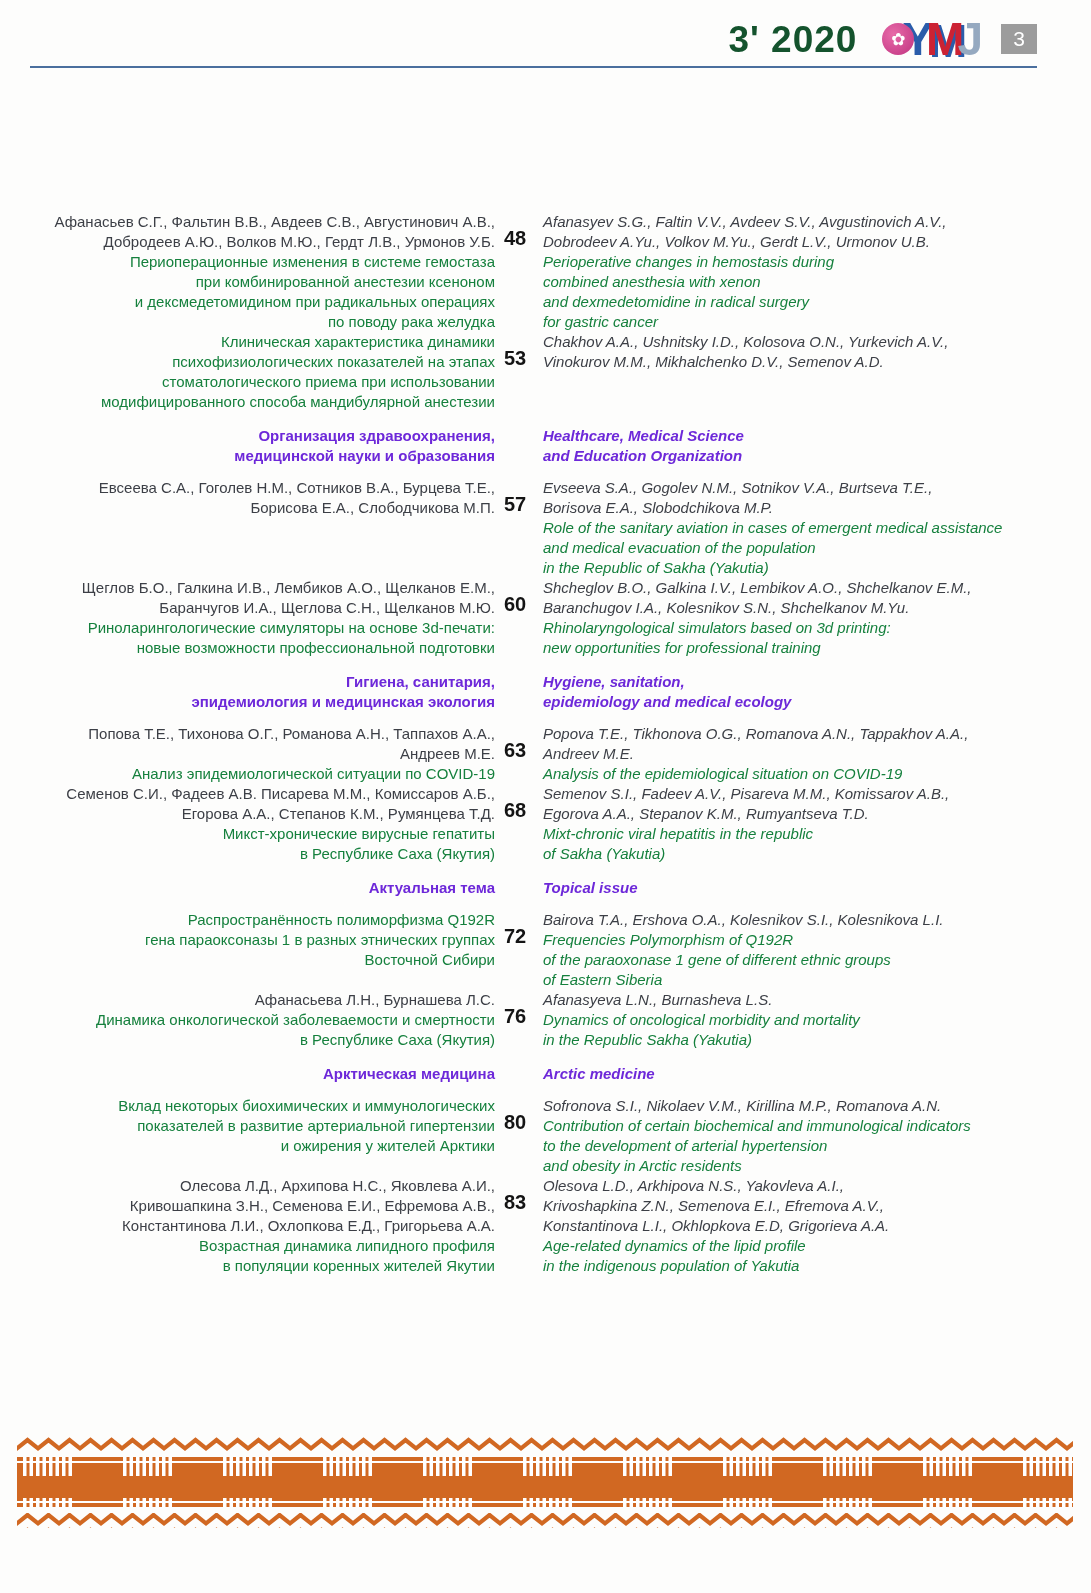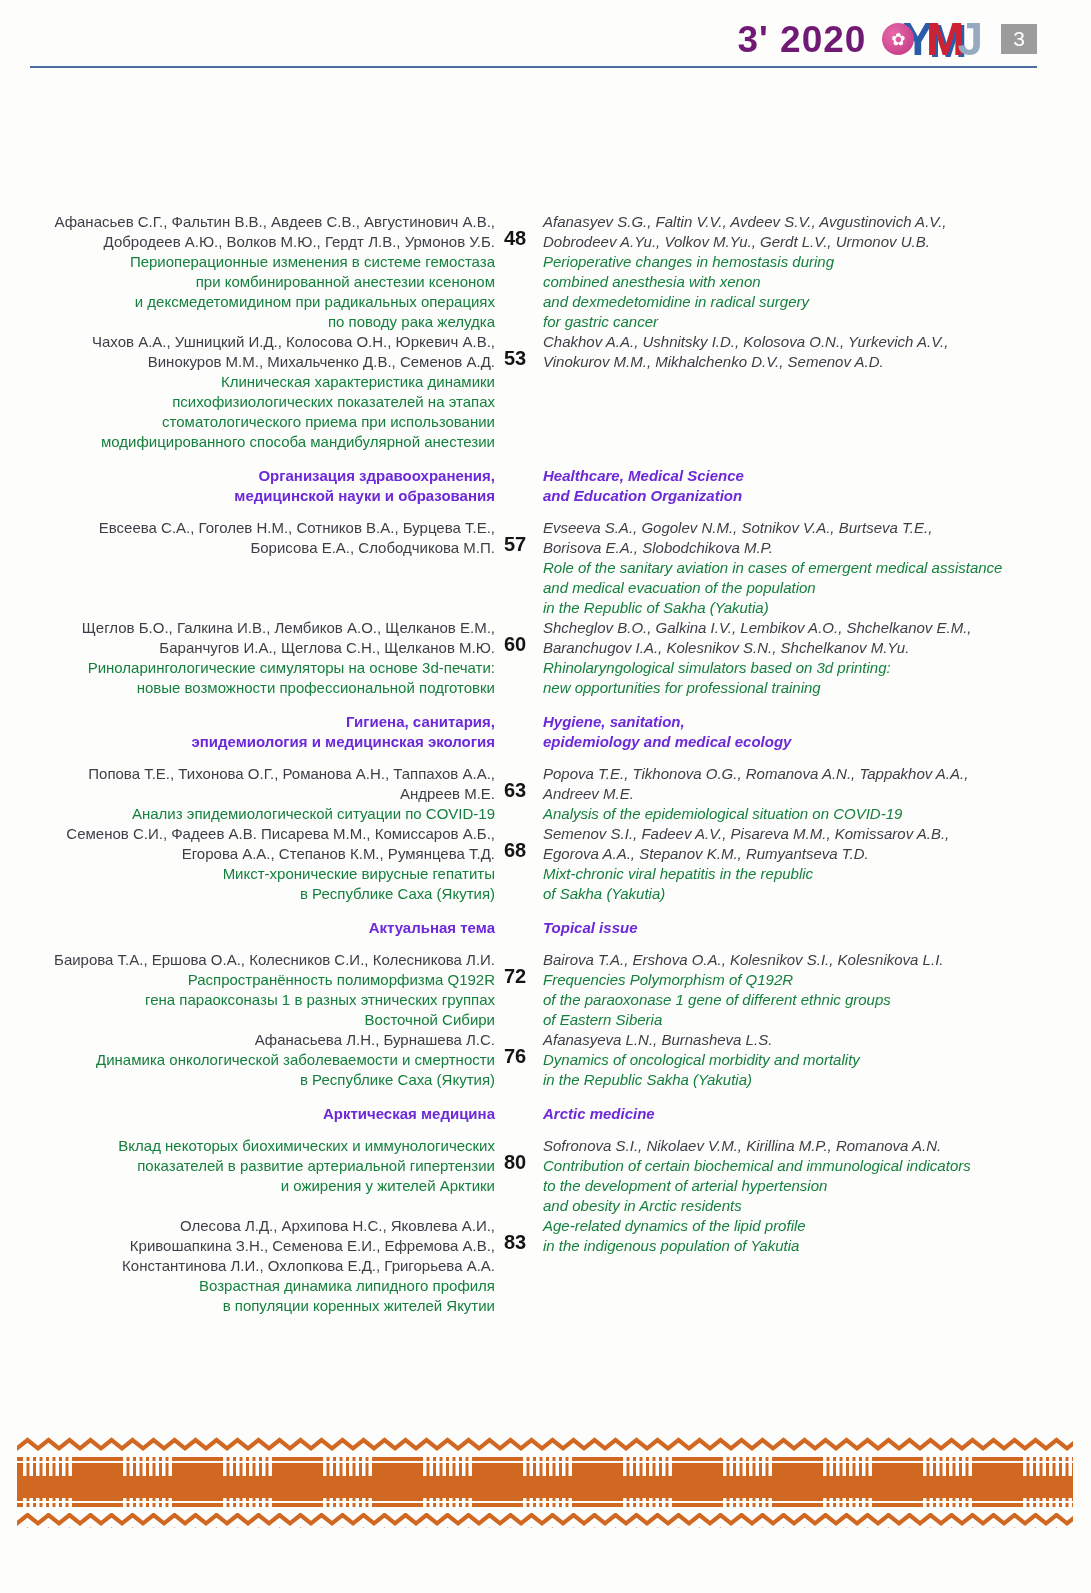--- a/index.html
+++ b/index.html
@@ -13,22 +13,22 @@
     overflow:hidden;
   }
   .page { position:absolute; inset:0; }
 
   
   .header {
     position:absolute; top:16px; left:30px; width:1007px;
     display:flex; align-items:center; justify-content:flex-end;
   }
   .issue {
-    color:#701a75; font-size:37px; font-weight:bold; letter-spacing:1px;
-    margin-right:16px; line-height:1;
+    color:#14532d; font-size:37px; font-weight:bold; letter-spacing:1px;
+    margin-right:25px; line-height:1;
   }
   .logo { display:flex; align-items:center; position:relative; }
   .logo-flower {
     width:32px; height:32px; border-radius:50%;
     background:radial-gradient(circle at 35% 35%, #e76aa8, #c03380);
     color:#fff; display:inline-flex; align-items:center; justify-content:center;
     font-size:17px; margin-right:-12px; position:relative; z-index:2;
   }
   .logo-letter { font-size:46px; font-weight:bold; line-height:1; }
   .logo-letter.y { color:#2a5caa; margin-right:-7px; }
@@ -101,22 +101,20 @@
 Dobrodeev A.Yu., Volkov M.Yu., Gerdt L.V., Urmonov U.B.</div>
         <div class="title">Perioperative changes in hemostasis during
 combined anesthesia with xenon
 and dexmedetomidine in radical surgery
 for gastric cancer</div>
       </div>
     </div>
 
     <div class="row entry">
       <div class="col ru">
-        <div class="authors">Чахов А.А., Ушницкий И.Д., Колосова О.Н., Юркевич А.В.,
-Винокуров М.М., Михальченко Д.В., Семенов А.Д.</div>
         <div class="title">Клиническая характеристика динамики
 психофизиологических показателей на этапах
 стоматологического приема при использовании
 модифицированного способа мандибулярной анестезии</div>
       </div>
       <div class="col num">53</div>
       <div class="col en">
         <div class="authors">Chakhov A.A., Ushnitsky I.D., Kolosova O.N., Yurkevich A.V.,
 Vinokurov M.M., Mikhalchenko D.V., Semenov A.D.</div>
       </div>
@@ -200,21 +198,20 @@
     </div>
 
     <div class="row section">
       <div class="col ru sec">Актуальная тема</div>
       <div class="col num"></div>
       <div class="col en sec">Topical issue</div>
     </div>
 
     <div class="row entry">
       <div class="col ru">
-        <div class="authors">Баирова Т.А., Ершова О.А., Колесников С.И., Колесникова Л.И.</div>
         <div class="title">Распространённость полиморфизма Q192R
 гена параоксоназы 1 в разных этнических группах
 Восточной Сибири</div>
       </div>
       <div class="col num">72</div>
       <div class="col en">
         <div class="authors">Bairova T.A., Ershova O.A., Kolesnikov S.I., Kolesnikova L.I.</div>
         <div class="title">Frequencies Polymorphism of Q192R
 of the paraoxonase 1 gene of different ethnic groups
 of Eastern Siberia</div>
@@ -259,20 +256,23 @@
     <div class="row entry">
       <div class="col ru">
         <div class="authors">Олесова Л.Д., Архипова Н.С., Яковлева А.И.,
 Кривошапкина З.Н., Семенова Е.И., Ефремова А.В.,
 Константинова Л.И., Охлопкова Е.Д., Григорьева А.А.</div>
         <div class="title">Возрастная динамика липидного профиля
 в популяции коренных жителей Якутии</div>
       </div>
       <div class="col num">83</div>
       <div class="col en">
+        <div class="authors">Olesova L.D., Arkhipova N.S., Yakovleva A.I.,
+Krivoshapkina Z.N., Semenova E.I., Efremova A.V.,
+Konstantinova L.I., Okhlopkova E.D, Grigorieva A.A.</div>
         <div class="title">Age-related dynamics of the lipid profile
 in the indigenous population of Yakutia</div>
       </div>
     </div>
 
   </div>
 
   <svg class="ornament" viewBox="0 0 1056 91" preserveAspectRatio="none" aria-hidden="true">
     <defs>
       <pattern id="zz" width="21" height="15" patternUnits="userSpaceOnUse">

